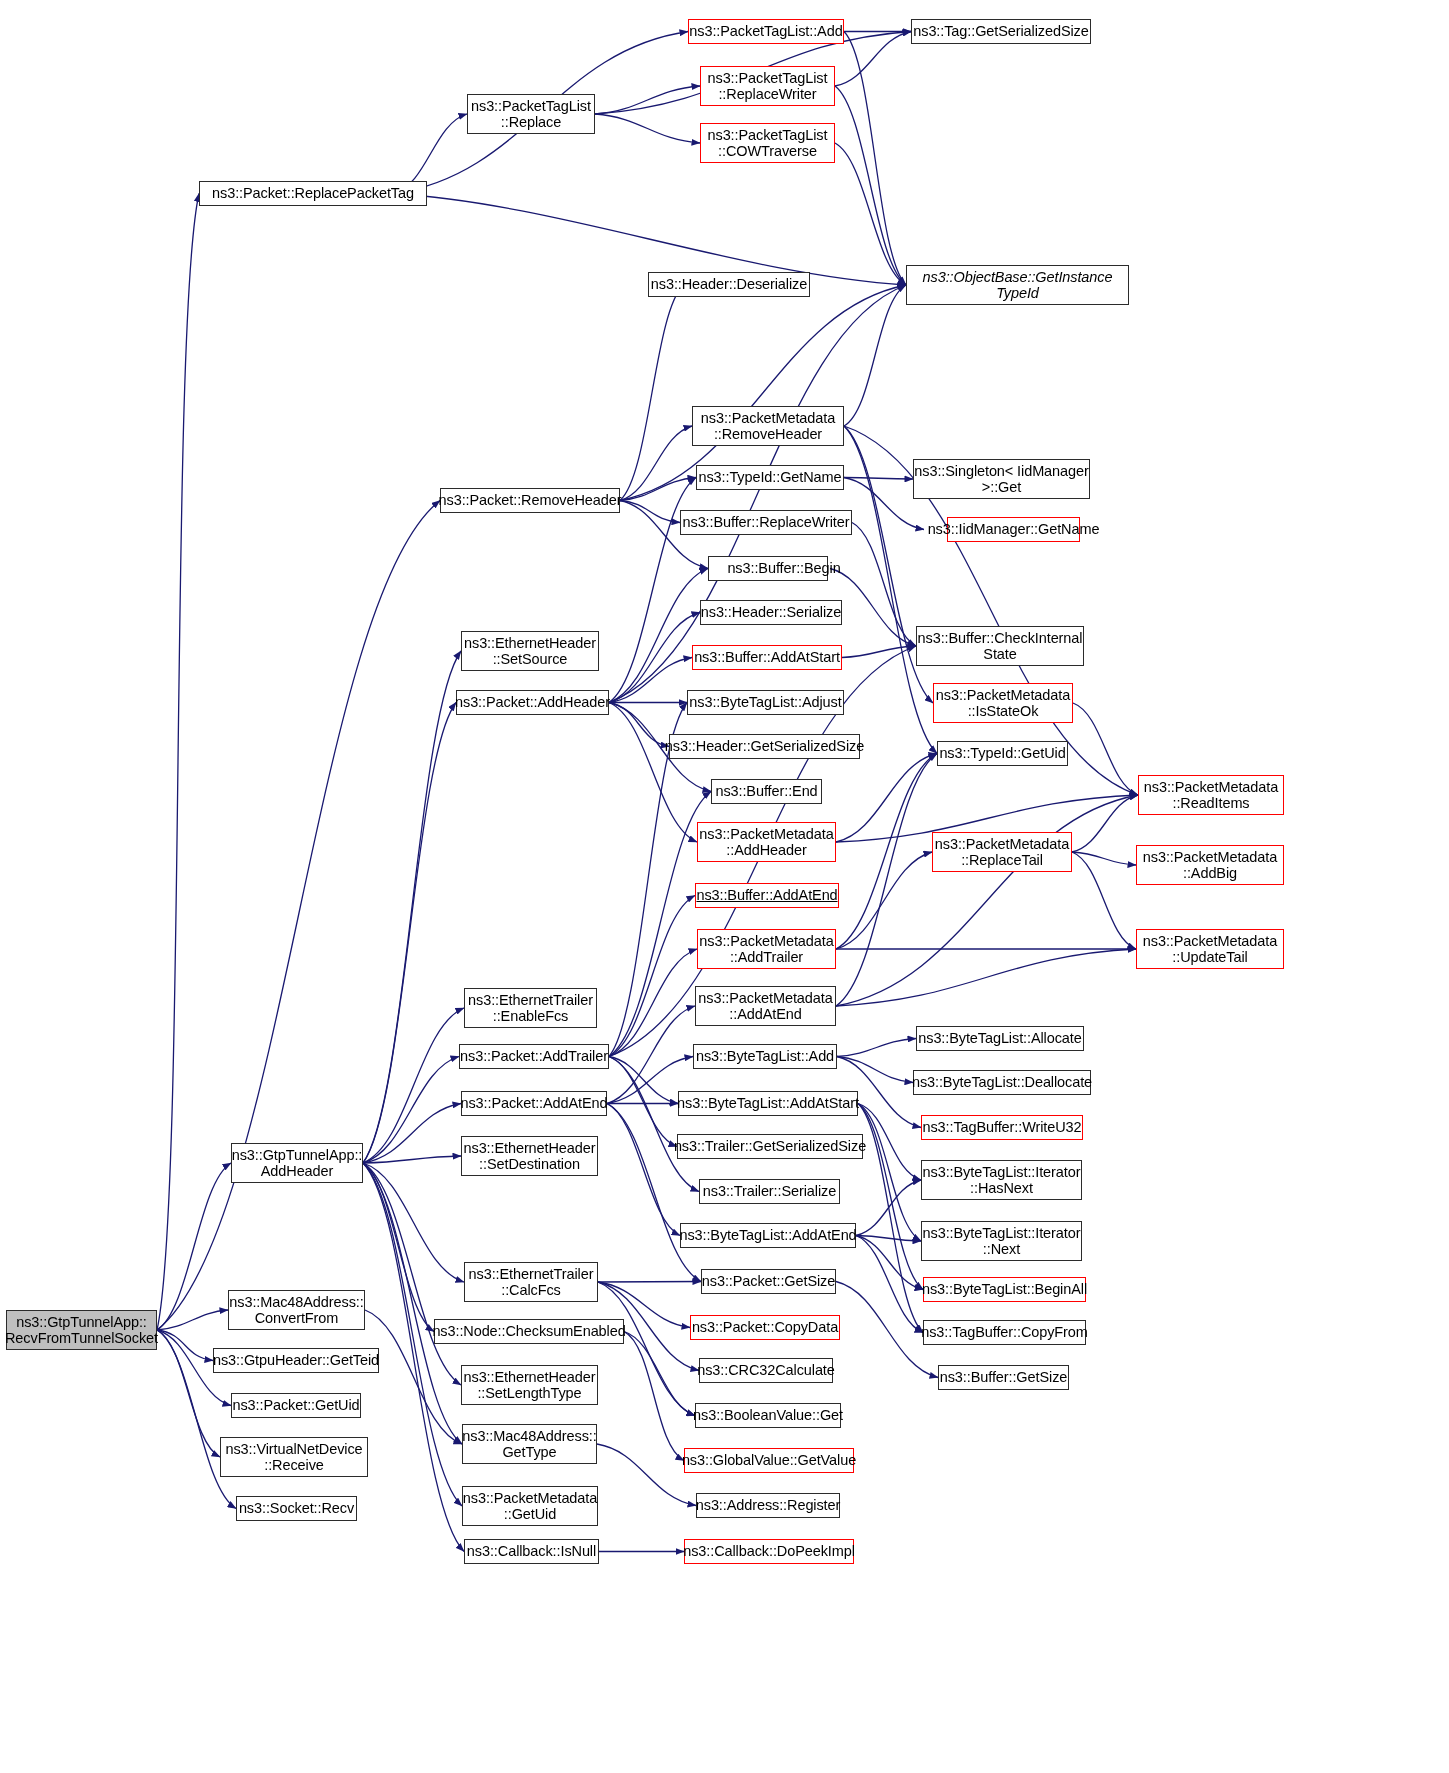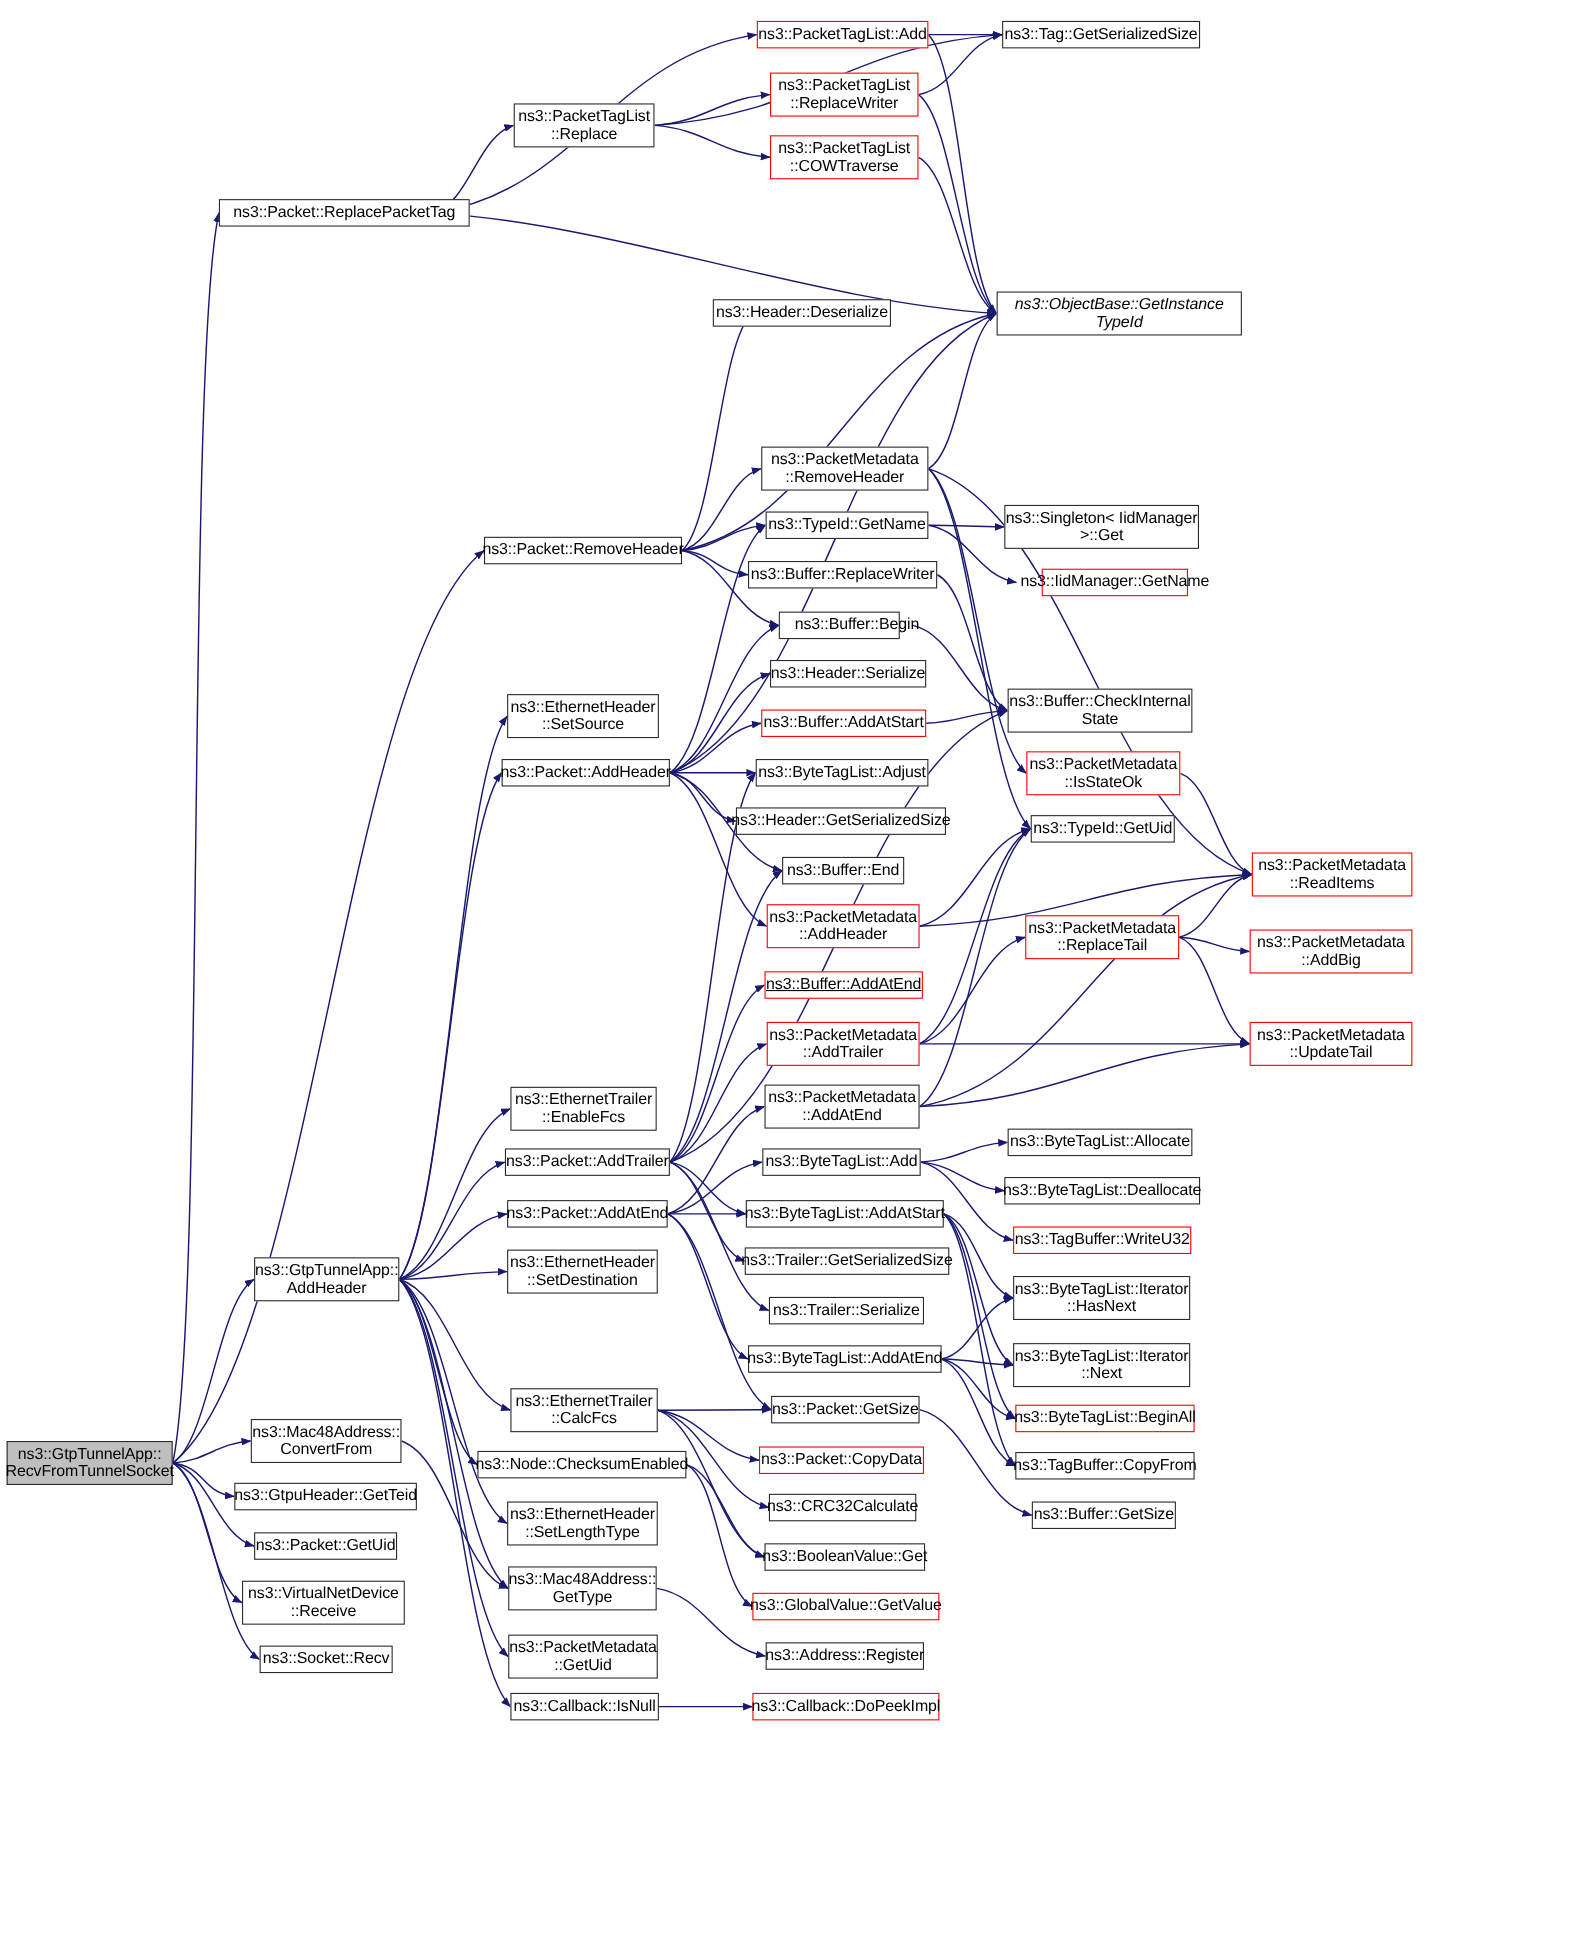--- a/index.html
+++ b/index.html
@@ -176,21 +176,21 @@
 TypeId</div>
       <div class="node" style="left: 648px; top: 272px; width: 162px; height: 25px;">ns3::Header::Deserialize</div>
       <div class="node" style="left: 692px; top: 406px; width: 152px; height: 40px;">ns3::PacketMetadata
 ::RemoveHeader</div>
       <div class="node" style="left: 696px; top: 465px; width: 148px; height: 25px;">ns3::TypeId::GetName</div>
       <div class="node" style="left: 913px; top: 459px; width: 177px; height: 40px;">ns3::Singleton&lt; IidManager
 &gt;::Get</div>
       <div class="node red" style="left: 947px; top: 517px; width: 133px; height: 25px;">ns3::IidManager::GetName</div>
       <div class="node" style="left: 440px; top: 488px; width: 180px; height: 25px;">ns3::Packet::RemoveHeader</div>
       <div class="node" style="left: 680px; top: 510px; width: 172px; height: 25px;">ns3::Buffer::ReplaceWriter</div>
-      <div class="node" style="left: 708px; top: 556px; width: 110px; height: 25px; padding-left: 32px;">ns3::Buffer::Begin</div>
+      <div class="node" style="left: 708px; top: 556px; width: 120px; height: 25px; padding-left: 32px;">ns3::Buffer::Begin</div>
       <div class="node" style="left: 700px; top: 600px; width: 142px; height: 25px;">ns3::Header::Serialize</div>
       <div class="node" style="left: 916px; top: 626px; width: 168px; height: 40px;">ns3::Buffer::CheckInternal
 State</div>
       <div class="node" style="left: 461px; top: 631px; width: 138px; height: 40px;">ns3::EthernetHeader
 ::SetSource</div>
       <div class="node red" style="left: 692px; top: 645px; width: 150px; height: 25px;">ns3::Buffer::AddAtStart</div>
       <div class="node red" style="left: 933px; top: 683px; width: 140px; height: 40px;">ns3::PacketMetadata
 ::IsStateOk</div>
       <div class="node" style="left: 456px; top: 690px; width: 153px; height: 25px;">ns3::Packet::AddHeader</div>
       <div class="node" style="left: 687px; top: 690px; width: 157px; height: 25px;">ns3::ByteTagList::Adjust</div>

